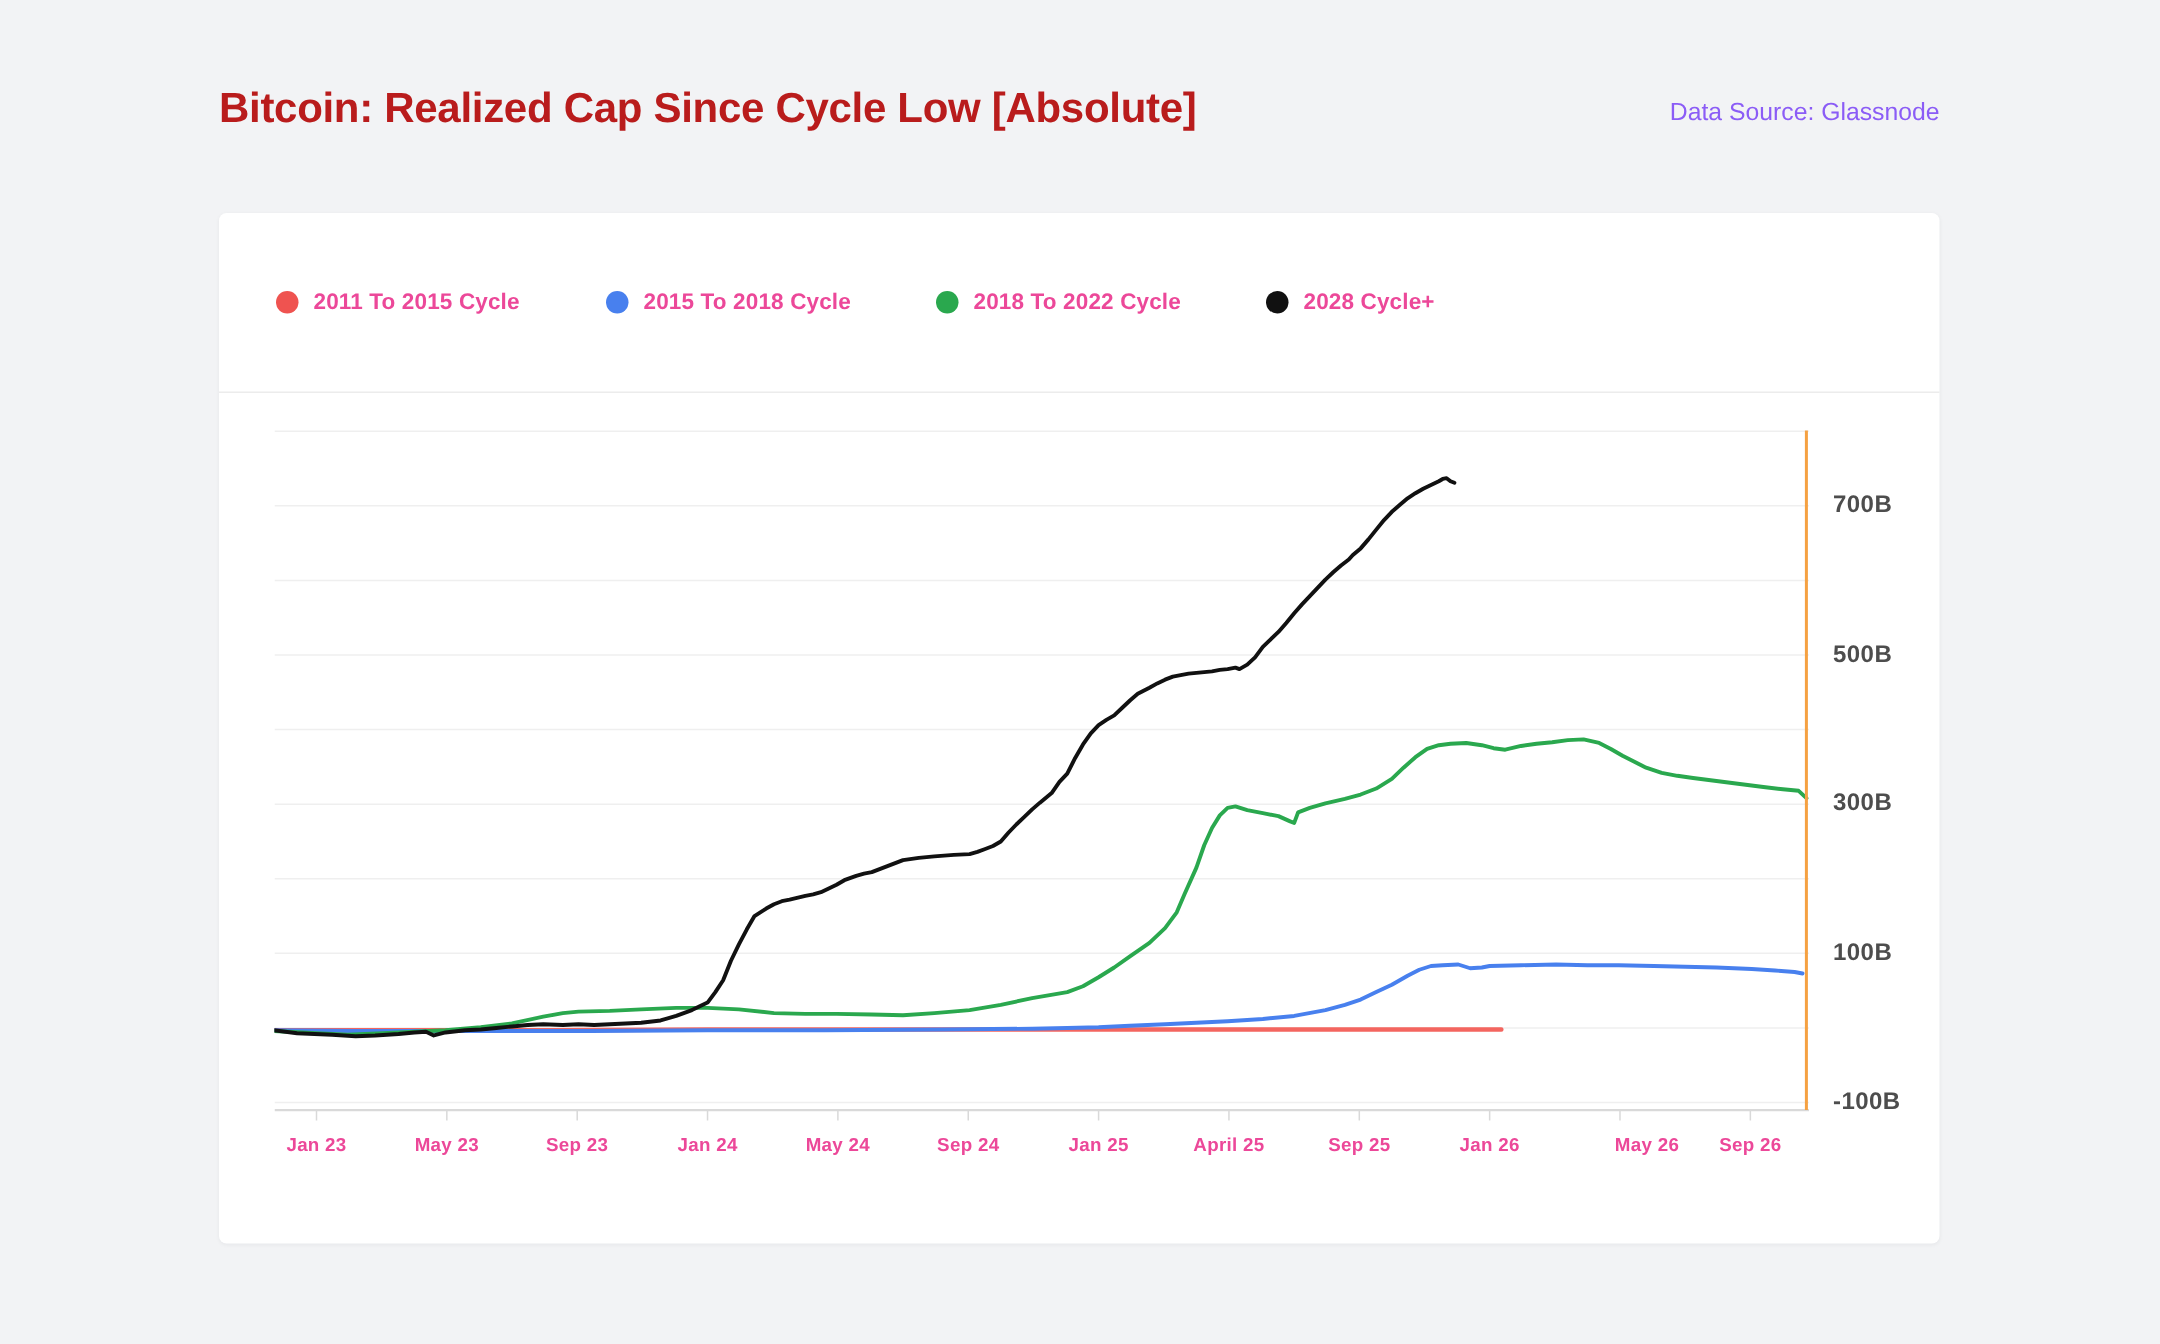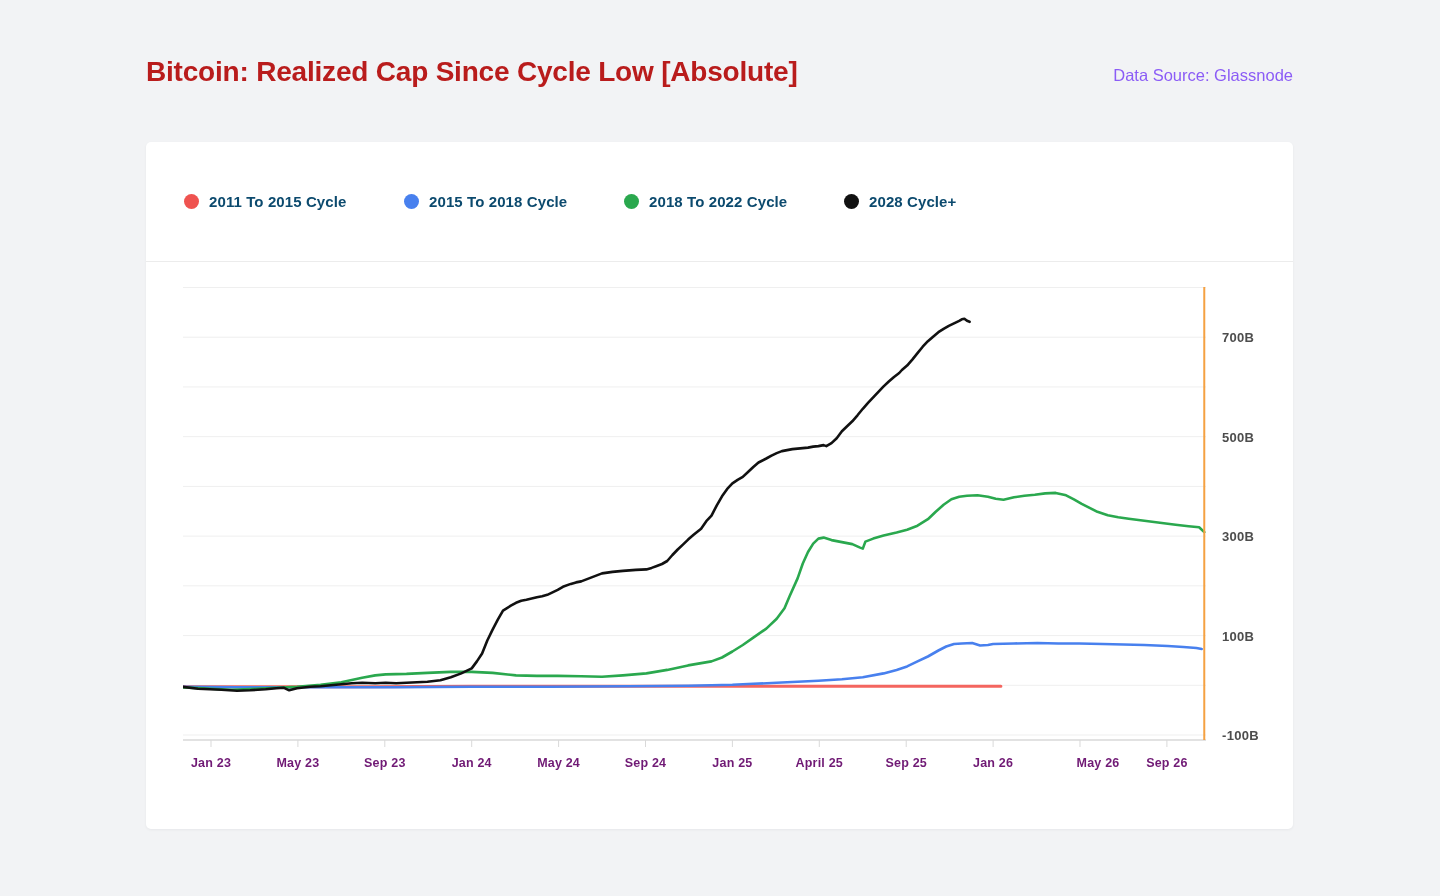--- a/index.html
+++ b/index.html
@@ -43,51 +43,51 @@
     width: 220px;
     cursor: pointer;
   }
   .legend-dot {
     width: 15px; height: 15px; border-radius: 50%;
     margin-right: 10px; flex: 0 0 auto;
   }
   .legend-label {
     font-size: 15px;
     font-weight: 700;
-    color: #0c4a6e;
+    color: #ec4899;
     letter-spacing: 0.1px;
     white-space: nowrap;
   }
   .separator {
     position: absolute;
     left: 0; top: 119px; width: 100%; height: 1px;
     background: #ececec;
   }
   .plot {
     position: absolute;
     left: 37px; top: 143px; width: 1100px; height: 500px;
   }
   #chart-svg { position: absolute; left: 0; top: 0; }
   .y-tick-label {
     position: absolute;
     left: 1039px;
     transform: translateY(-50%);
-    font-size: 13px;
+    font-size: 16px;
     font-weight: 700;
     color: #4d4d4d;
     letter-spacing: 0.3px;
     white-space: nowrap;
   }
   .x-tick-label {
     position: absolute;
     top: 471px;
     transform: translateX(-50%);
     font-size: 12.5px;
     font-weight: 700;
-    color: #701a75;
+    color: #ec4899;
     letter-spacing: 0.2px;
     white-space: nowrap;
     text-align: center;
   }
 </style>
 </head>
 <body>
 
 <div class="header">
   <div class="page-title">Bitcoin: Realized Cap Since Cycle Low [Absolute]</div>

